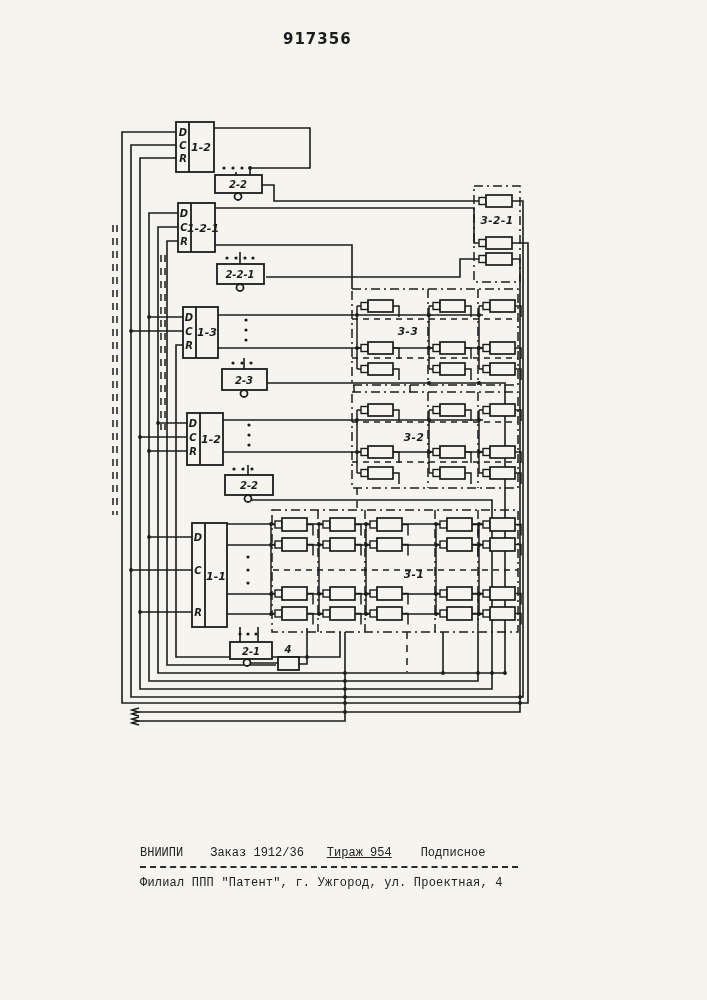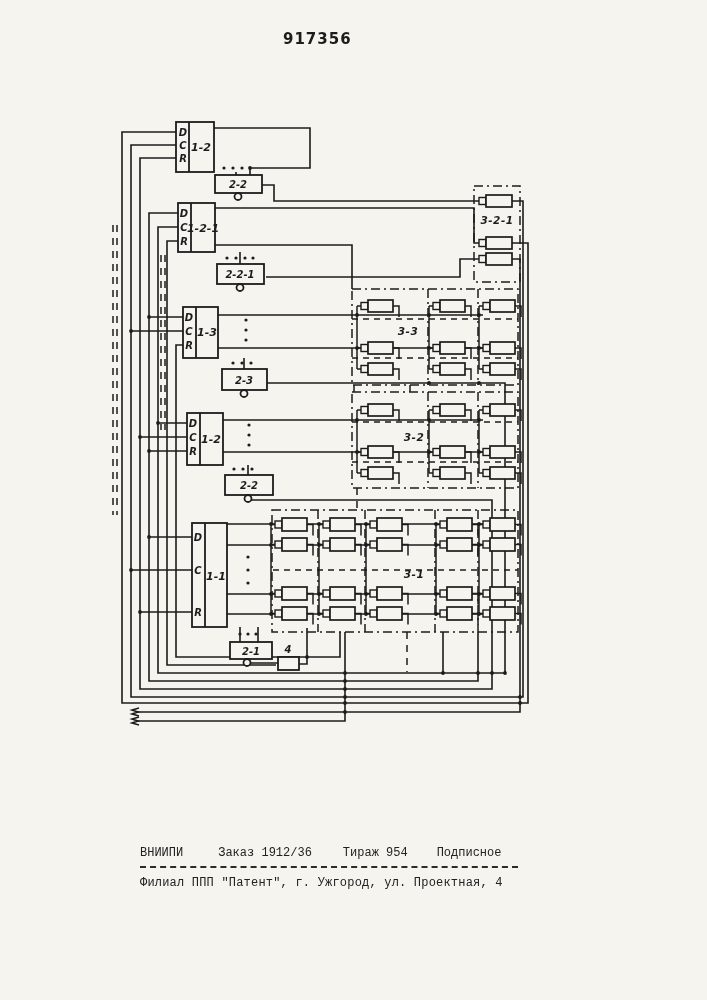--- a/index.html
+++ b/index.html
@@ -20,25 +20,25 @@
   }
   .blklbl{font-size:11px;}
   .pinlbl{font-size:10px;}
   .sublbl{font-size:10px;}
   .grplbl{font-size:10.5px;letter-spacing:0.5px;}
   .footer{
     position:absolute;left:140px;top:846px;width:380px;
     font-family:"Liberation Mono","DejaVu Sans Mono",monospace;
     color:#222;font-size:12px;
   }
-  .footer-line1{display:flex;gap:9px;white-space:pre;}
+  .footer-line1{display:flex;gap:1px;white-space:pre;}
   .footer-line1 span{display:inline-block;}
   .f-gap1{margin-right:26px;}
   .f-gap2{margin-right:22px;}
-  .f-gap3{margin-right:20px;}
+  .f-gap3{margin-right:28px;text-decoration:underline;}
   .footer-divider{
     border:none;border-top:2px dashed #2b2b2b;
     margin:6px 0 8px 0;width:378px;height:0;
   }
   .footer-line2{letter-spacing:0.2px;white-space:pre;}
 </style>
 </head>
 <body>
 
 <div id="stage">

